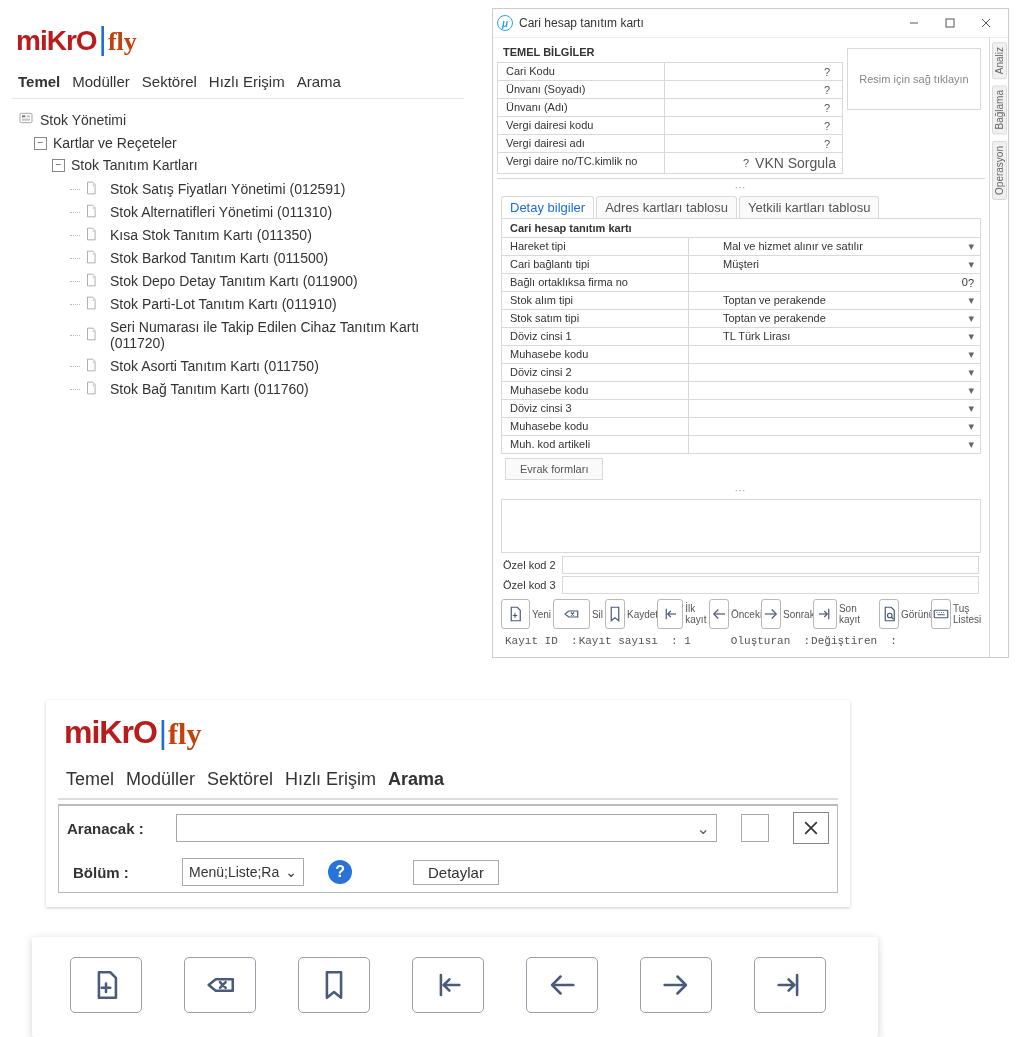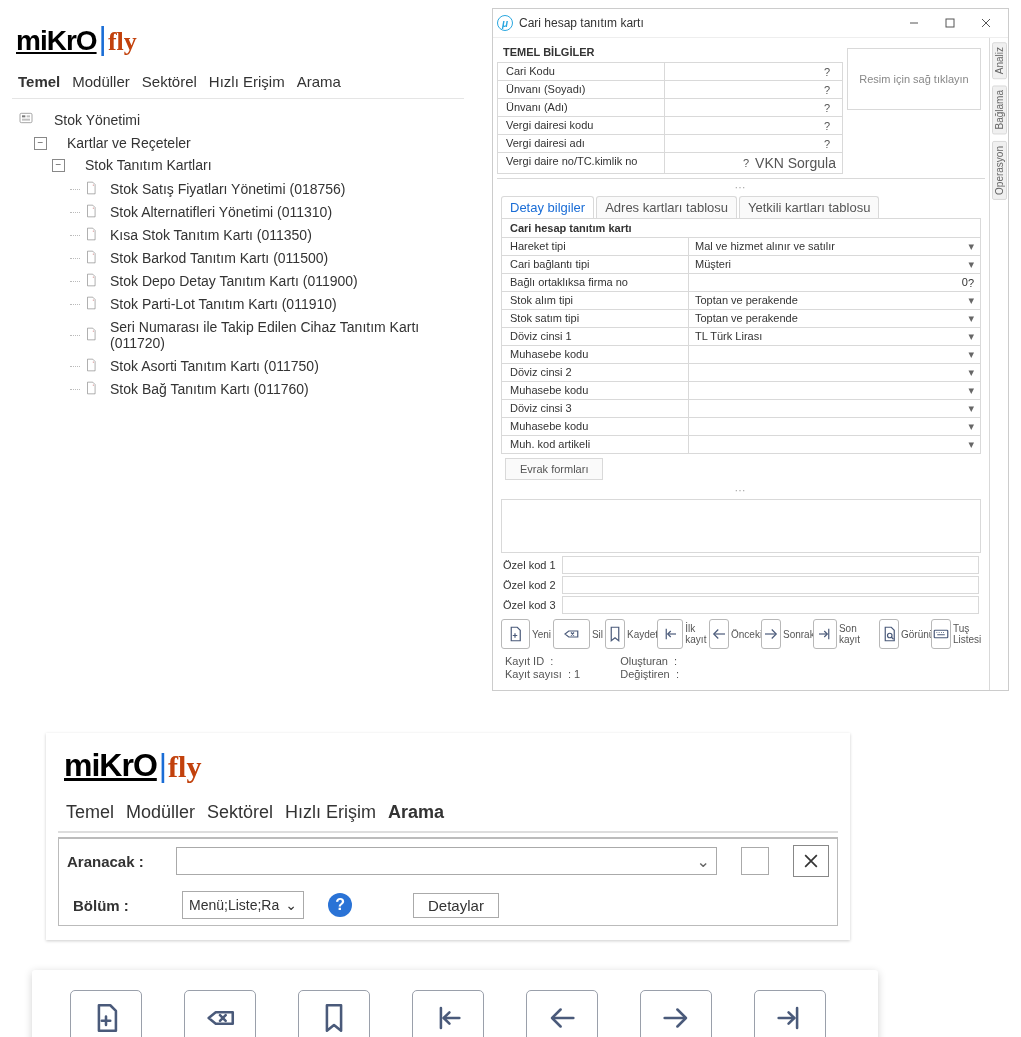--- a/index.html
+++ b/index.html
@@ -11,28 +11,28 @@
     --blue-sel:#1e66d6;
   }
   html,body{margin:0;padding:0;background:#fff;font-family:"Segoe UI",Tahoma,Arial,sans-serif;color:var(--fg);}
   body{width:1021px;min-height:1037px;}
   .canvas{position:relative;width:1021px;padding:8px 8px 0 8px;box-sizing:border-box;}
   .row1{display:flex;align-items:flex-start;}
 
   
   .panel-a{width:460px;padding:4px 4px 10px 4px;box-sizing:border-box;}
   .logo{display:flex;align-items:flex-end;padding:8px 4px 10px 4px;}
-  .logo .word1{font-size:28px;font-weight:900;color:#000000;font-family:Arial,sans-serif;letter-spacing:-1px;text-decoration:underline;}
+  .logo .word1{font-size:28px;font-weight:900;color:#b91c1c;font-family:Arial,sans-serif;letter-spacing:-1px;}
   .logo .pipe{color:#1a6dd6;font-size:32px;font-weight:300;margin:0 1px 0 2px;}
   .logo .word2{color:#c2410c;font-size:26px;font-family:"Segoe Script","Comic Sans MS",cursive;font-weight:600;text-align:right;}
   .menubar{display:flex;gap:8px;border-bottom:1px solid #e5e5e5;padding:4px 4px 6px 4px;font-size:15px;}
   .menubar .menuitem{color:#333;padding:2px 2px;cursor:pointer;}
   .menubar .menuitem.active{font-weight:600;}
   .tree{padding:8px 4px;font-size:14px;}
-  .tree-row{display:flex;align-items:center;gap:20px;padding:3px 2px;}
+  .tree-row{display:flex;align-items:center;gap:6px;padding:3px 2px;}
   .tree-ind1{padding-left:2px;}
   .tree-ind2{padding-left:18px;}
   .tree-ind3{padding-left:36px;}
   .tree-leaf{padding-left:68px;display:flex;align-items:center;gap:6px;margin:3px 0;position:relative;}
   .tree-leaf::before{content:"";position:absolute;left:54px;top:50%;width:10px;border-top:1px dotted #bbb;}
   .boxicon{width:11px;height:11px;border:1px solid #888;display:inline-flex;align-items:center;justify-content:center;font-size:10px;line-height:1;color:#555;background:#fff;}
   .paneicon svg{width:16px;height:16px;}
   .docicon svg{width:14px;height:16px;}
   .tree-leaf .label{padding:2px 6px;border-radius:2px;}
   .tree-leaf.selected .label{background:var(--blue-sel);color:#fff;}
@@ -55,36 +55,36 @@
   .formgrid .fq{color:#555;padding:0 6px;}
   .thumb-box{width:120px;border:1px solid var(--grid);margin:6px 4px 0 4px;display:flex;align-items:center;justify-content:center;color:#888;font-size:11px;text-align:center;padding:24px 6px;}
   .hgrab{border-top:1px solid var(--grid);margin:4px 0 0 0;height:2px;}
   .tabs{display:flex;gap:2px;padding:2px 4px 0 4px;font-size:13px;align-items:flex-end;}
   .tab{padding:3px 8px;border:1px solid var(--grid);border-bottom:none;background:#fafafa;color:#555;border-radius:3px 3px 0 0;}
   .tab.active{color:#1a6dd6;background:#fff;}
   .detailgrid{margin:0 4px;border:1px solid var(--grid);border-bottom:none;}
   .detailgrid .frow{display:flex;border-bottom:1px solid var(--grid);}
   .detailgrid .fk{width:170px;padding:2px 8px;font-size:11px;}
   .detailgrid .fv{flex:1;border-left:1px solid var(--grid);padding:2px 6px;display:flex;align-items:center;}
-  .detailgrid .fv .txt{flex:1;font-size:11px;min-height:13px;}
+  .detailgrid .fv .txt{flex:1;font-size:11px;min-height:13px;margin-left:28px;}
   .detailgrid .dd{color:#666;}
   .det-head{font-weight:700;padding:3px 8px;border-bottom:1px solid var(--grid);}
   .btn-evrak{margin:4px 8px;border:1px solid var(--grid);background:#fafafa;padding:4px 14px;font-size:11px;color:#555;display:inline-block;}
   .grip-center{display:flex;justify-content:center;color:#aaa;font-size:11px;letter-spacing:2px;}
   .txtarea{margin:2px 4px;border:1px solid var(--grid);height:52px;}
   .ozel-row{display:flex;align-items:center;gap:6px;padding:1px 6px;font-size:11px;}
   .ozel-row .inp{flex:1;border:1px solid var(--grid);height:16px;}
   .toolbar-b{display:flex;gap:2px;padding:4px 4px;align-items:flex-start;}
   .tbtn{width:50px;display:flex;flex-direction:row;align-items:center;gap:2px;}
   .tbtn .ibox{width:38px;height:28px;border:1px solid #b8b8b8;border-radius:3px;display:flex;align-items:center;justify-content:center;color:#4a4a4a;background:#fff;}
   .tbtn .ibox svg{width:18px;height:18px;stroke:#4a5a7a;fill:none;stroke-width:1.6;}
   .tbtn .cap{font-size:10px;color:#555;}
   .toolbar-b .gap{flex:1;}
   .statusbar{display:flex;gap:40px;padding:2px 8px 6px 8px;font-size:11px;color:#555;}
-  .statusbar .col{display:flex;flex-direction:column;gap:1px;}
+  .statusbar .col{display:flex;flex-direction:row;gap:1px;font-family:Liberation Mono, monospace;}
   .sidetabs{width:18px;border-left:1px solid var(--grid);display:flex;flex-direction:column;align-items:center;padding-top:4px;gap:6px;}
   .sidetab{writing-mode:vertical-rl;transform:rotate(180deg);font-size:10px;color:#666;background:#f0f0f0;border:1px solid var(--grid);padding:4px 1px;border-radius:2px;}
 
   
   .panel-c{width:780px;margin:42px 0 0 38px;background:#fff;box-shadow:0 1px 3px rgba(0,0,0,.2);padding:8px 12px 14px 12px;}
   .panel-c .logo{padding:6px 6px 10px 6px;}
   .panel-c .logo .word1{font-size:32px;}
   .panel-c .logo .word2{font-size:30px;}
   .panel-c .menubar{font-size:18px;border-bottom:2px solid #ddd;padding:6px 6px;}
   .searchrow{display:flex;align-items:center;gap:8px;border:1px solid #bbb;border-top:2px solid #bbb;padding:6px 8px;margin-top:4px;flex-wrap:wrap;}
@@ -146,21 +146,21 @@
         <div class="tree-row tree-ind3">
           <span class="boxicon">−</span>
           <span>Stok Tanıtım Kartları</span>
         </div>
 
         <div class="tree-leaf">
           <span class="docicon"><svg viewBox="0 0 24 24">
                 <path d="M6 2h9l4 4v16H6z" fill="none" stroke="#777"></path>
                 <circle cx="16" cy="7" r="1" fill="#c77"></circle>
               </svg></span>
-          <span class="label">Stok Satış Fiyatları Yönetimi (018756)</span>
+          <span class="label">Stok Satış Fiyatları Yönetimi (012591)</span>
         </div>
         <div class="tree-leaf">
           <span class="docicon"><svg viewBox="0 0 24 24">
                 <path d="M6 2h9l4 4v16H6z" fill="none" stroke="#777"></path>
                 <circle cx="16" cy="7" r="1" fill="#c77"></circle>
               </svg></span>
           <span class="label">Stok Alternatifleri Yönetimi (011310)</span>
         </div>
         <div class="tree-leaf">
           <span class="docicon"><svg viewBox="0 0 24 24">
@@ -386,24 +386,20 @@
                   <span class="dd">▾</span>
                 </div>
               </div>
           </div>
 
           <div class="btn-evrak">Evrak formları</div>
           <div class="grip-center">⋯</div>
           <div class="txtarea"></div>
 
           <div class="ozel-row">
-              <span>Özel kod 1</span>
-              <div class="inp"></div>
-            </div>
-          <div class="ozel-row">
               <span>Özel kod 2</span>
               <div class="inp"></div>
             </div>
           <div class="ozel-row">
               <span>Özel kod 3</span>
               <div class="inp"></div>
             </div>
 
           <div class="toolbar-b">
             <div class="tbtn">

